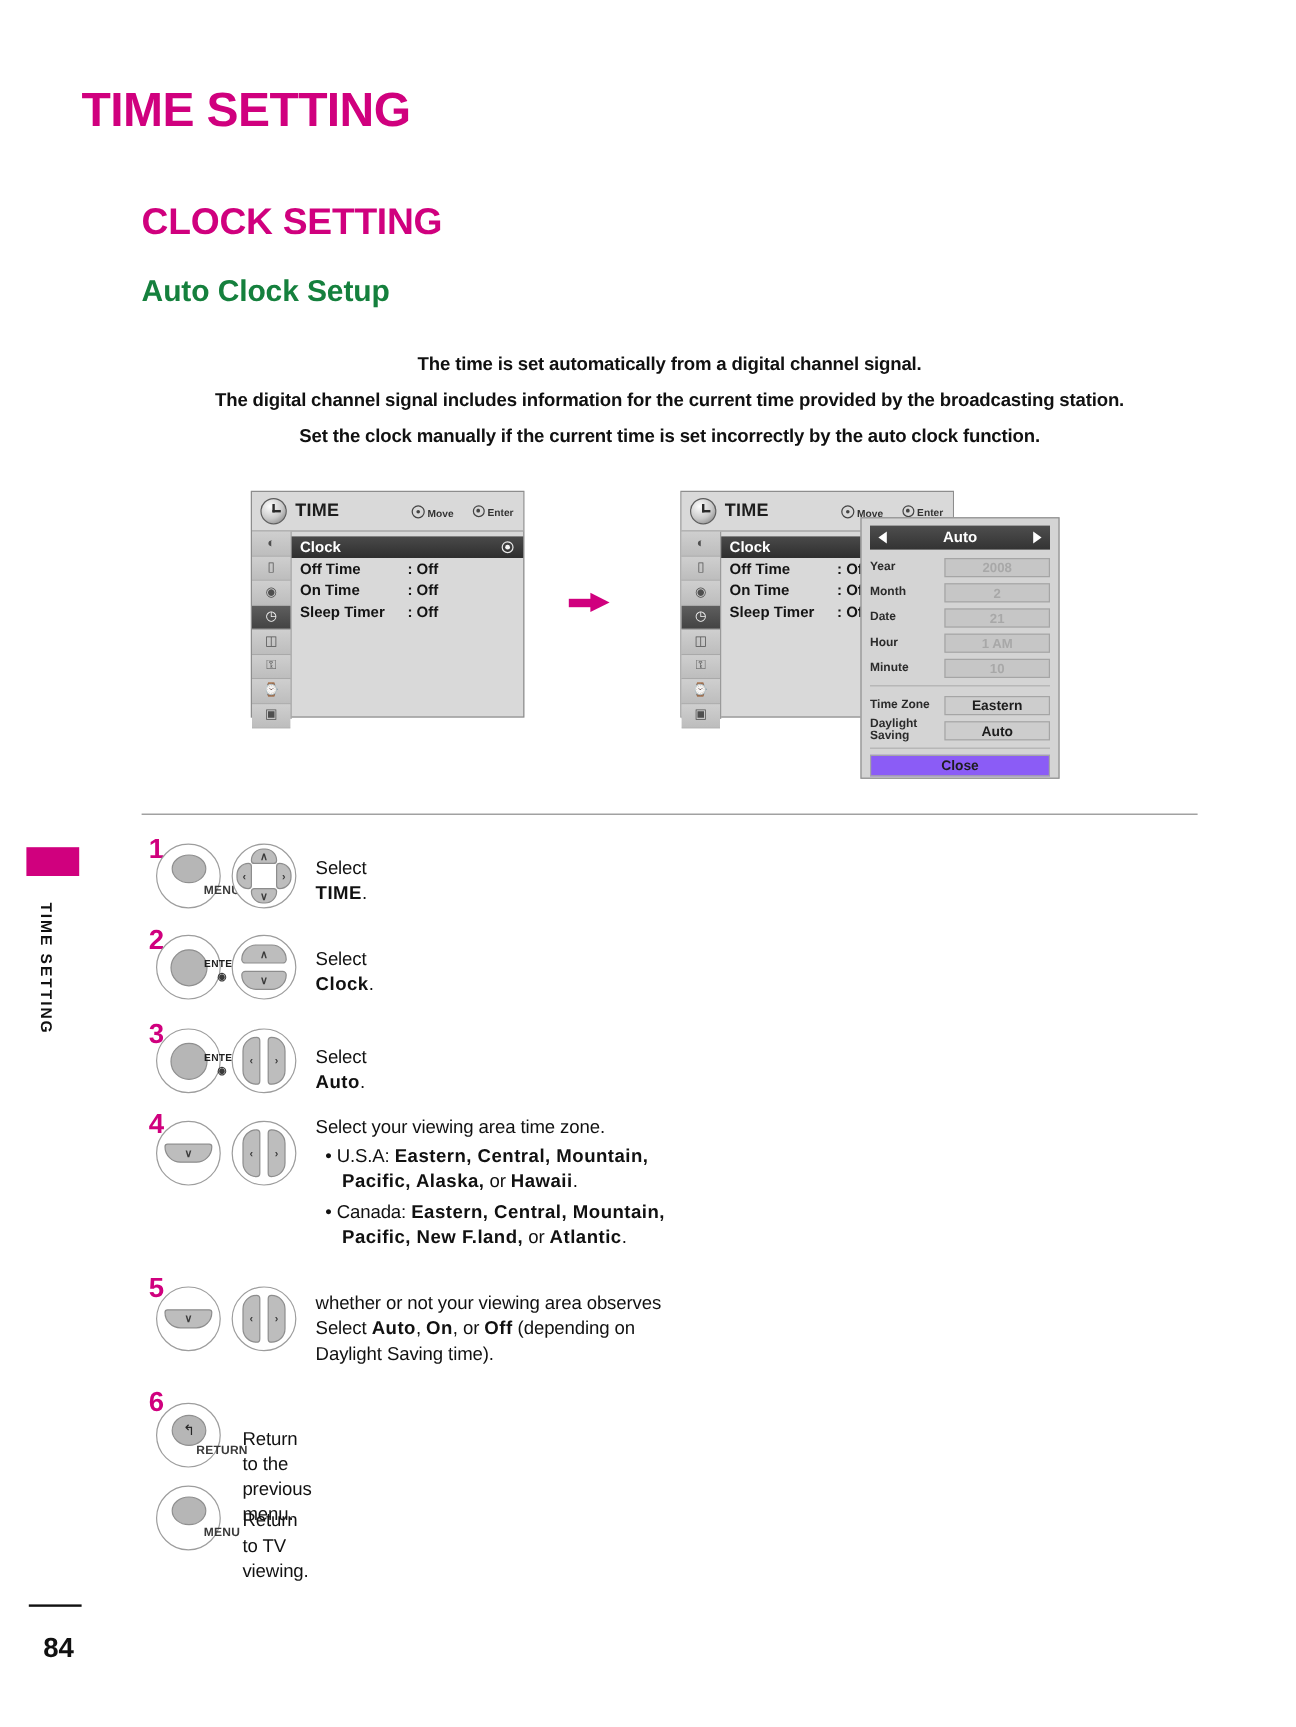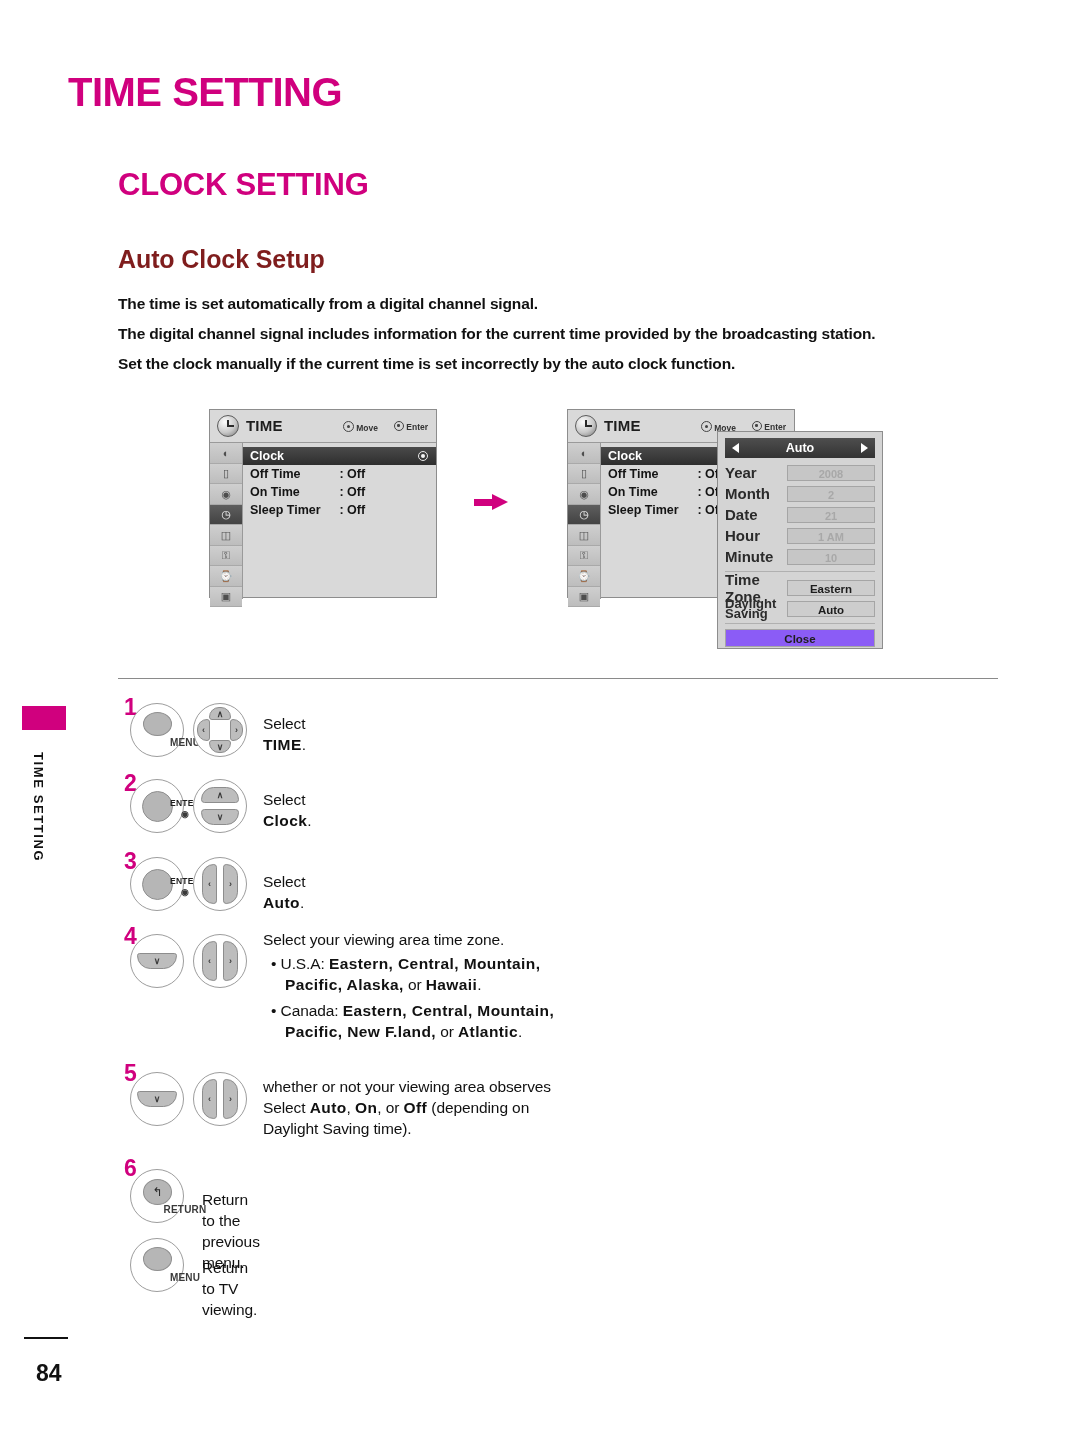--- a/index.html
+++ b/index.html
@@ -32,32 +32,33 @@
     top: 167px;
     font-size: 31px;
     font-weight: bold;
     letter-spacing: -0.2px;
     color: #d0007e;
     text-align: right;
   }
   .sub-title {
     position: absolute;
     left: 118px;
-    top: 245px;
+    top: 229px;
     font-size: 25px;
     font-weight: bold;
     letter-spacing: -0.1px;
-    color: #7f1d1d;
+    color: #15803d;
   }
 
   .intro {
     position: absolute;
     left: 118px;
     top: 294px;
     width: 880px;
+    text-align: center;
   }
   .intro p {
     margin: 0 0 11px 0;
     font-size: 15.5px;
     font-weight: bold;
     line-height: 19px;
     letter-spacing: -0.15px;
     color: #111;
   }
 
@@ -295,21 +296,21 @@
   }
 
   .auto-field {
     display: flex;
     align-items: center;
     height: 21px;
     margin-bottom: 0px;
   }
   .auto-field .fl {
     width: 62px;
-    font-size: 15px;
+    font-size: 10px;
     font-weight: bold;
     color: #2b2b2b;
   }
   .auto-field .fv {
     flex: 1;
     height: 16px;
     line-height: 16px;
     background: #c6c6c6;
     border: 1px solid #a5a5a5;
     box-sizing: border-box;
@@ -322,21 +323,21 @@
     background: #cdcdcd;
     color: #1d1d1d;
     font-size: 11.5px;
   }
   .auto-sep {
     height: 1px;
     background: #b0b0b0;
     margin: 4px 0 5px 0;
   }
   .auto-field .fl.two {
-    font-size: 13px;
+    font-size: 10px;
     line-height: 10px;
   }
   .auto-close {
     height: 18px;
     line-height: 18px;
     text-align: center;
     background: #8b5cf6;
     border: 1px solid #a5a5a5;
     box-sizing: border-box;
     font-size: 11.5px;

